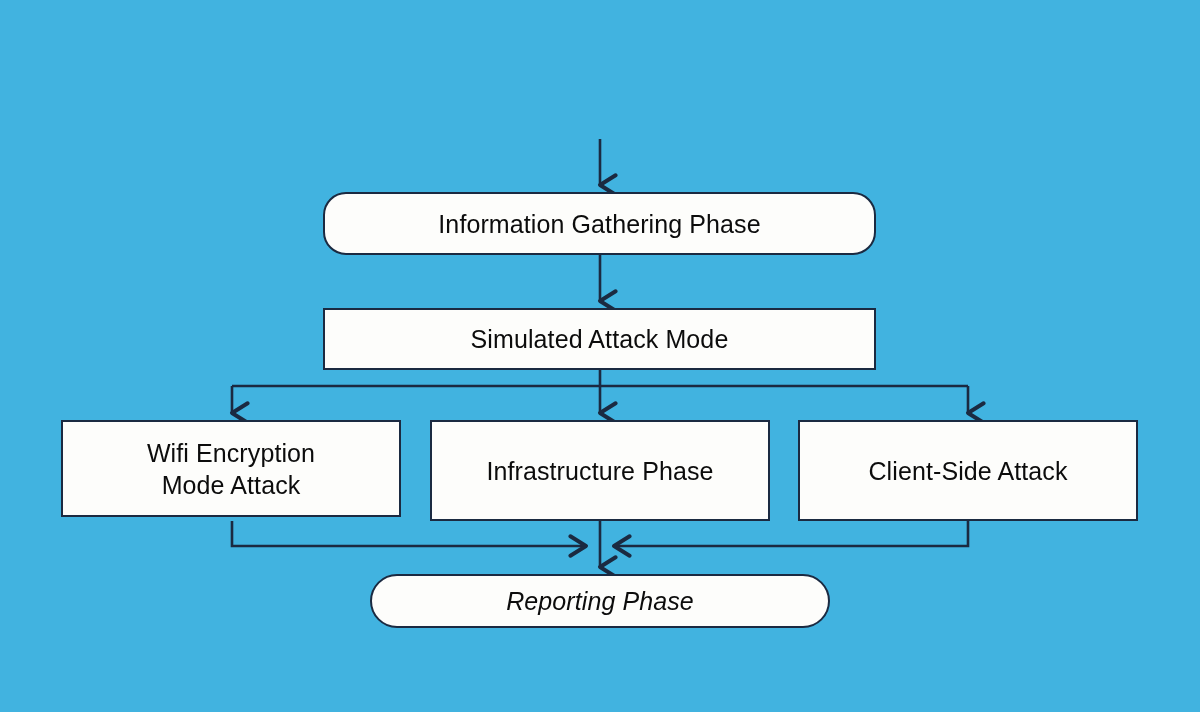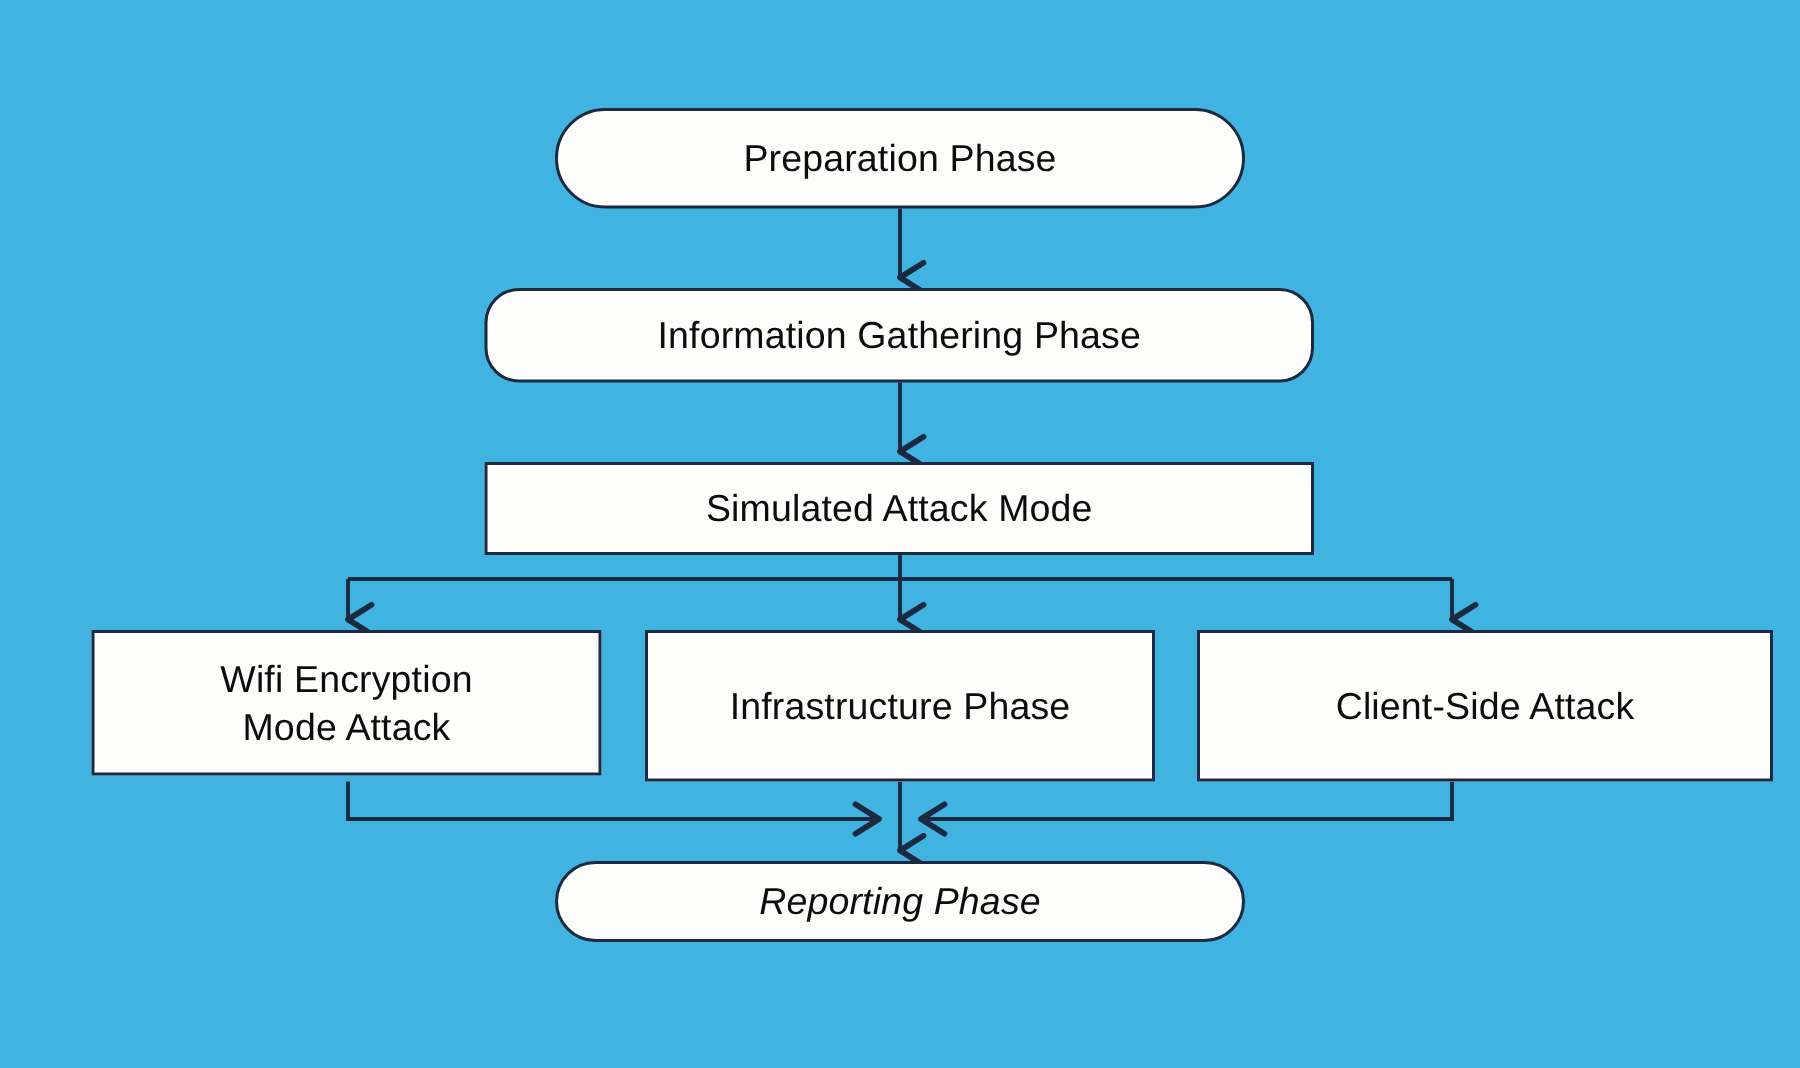--- a/index.html
+++ b/index.html
@@ -55,21 +55,21 @@
     white-space: pre-line;
     display: block;
   }
 
   
   #node-preparation      { left: 370px; top: 72px;  width: 460px; height: 67px; }
   #node-info-gathering   { left: 323px; top: 192px; width: 553px; height: 63px; border-radius: 23px; }
   #node-simulated-attack { left: 323px; top: 308px; width: 553px; height: 62px; }
   #node-wifi-encryption  { left: 61px;  top: 420px; width: 340px; height: 97px; }
   #node-infrastructure   { left: 430px; top: 420px; width: 340px; height: 101px; }
-  #node-client-side      { left: 798px; top: 420px; width: 384px; height: 101px; }
+  #node-client-side      { left: 798px; top: 420px; width: 340px; height: 101px; }
   #node-reporting        { left: 370px; top: 574px; width: 460px; height: 54px; font-style: italic; }
 </style>
 </head>
 <body>
 
 <div id="diagram-root">
 
   <svg id="edge-layer" viewBox="0 0 1200 712" width="1200" height="712" xmlns="http://www.w3.org/2000/svg">
     <defs>
       <marker id="arrow-down" viewBox="0 0 12 12" refX="6" refY="10" markerWidth="9" markerHeight="9" orient="auto-start-reverse">
@@ -96,23 +96,20 @@
       <path d="M 968 386 L 968 413" marker-end="url(#arrow-down)"></path>
 
       <path d="M 232 521 L 232 546 L 586 546" marker-end="url(#arrow-end)"></path>
 
       <path d="M 968 521 L 968 546 L 614 546" marker-end="url(#arrow-end)"></path>
 
       <path d="M 600 521 L 600 567" marker-end="url(#arrow-down)"></path>
     </g>
   </svg>
 
-  <div class="node pill" id="node-preparation">
-    <span class="node-label">Preparation Phase</span>
-  </div>
 
   <div class="node rect" id="node-info-gathering">
     <span class="node-label">Information Gathering Phase</span>
   </div>
 
   <div class="node rect" id="node-simulated-attack">
     <span class="node-label">Simulated Attack Mode</span>
   </div>
 
   <div class="node rect" id="node-wifi-encryption">

